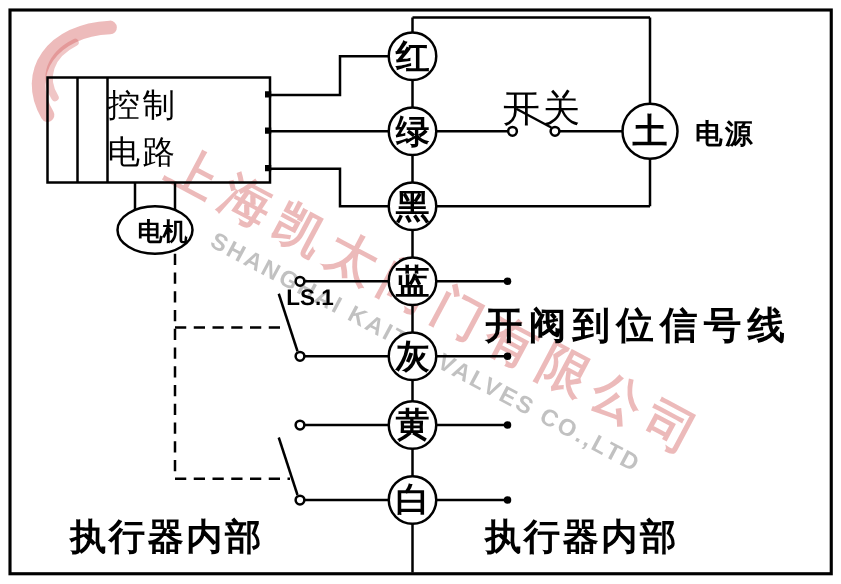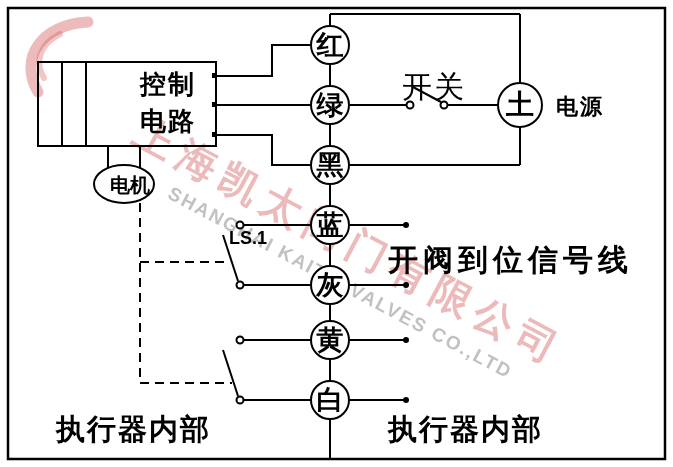--- a/index.html
+++ b/index.html
@@ -4,21 +4,21 @@
 <style>
   html,body{margin:0;padding:0;background:#ffffff;}
   .stage{
     position:relative;width:673px;height:467px;background:#ffffff;overflow:hidden;
     font-family:"Liberation Sans", sans-serif;color:#000;
   }
   .stage svg{position:absolute;left:0;top:0;}
   .lbl{position:absolute;color:#000;white-space:nowrap;}
   .circle-lbl{width:38px;height:38px;line-height:38px;text-align:center;
     font-size:27px;font-weight:bold;}
-  .box-lbl{width:110px;text-align:right;font-size:26px;font-weight:700;letter-spacing:2px;}
+  .box-lbl{width:110px;text-align:left;font-size:26px;font-weight:400;letter-spacing:2px;}
   .motor-lbl{width:72px;text-align:center;font-size:20px;font-weight:bold;}
   .power-sym{width:44px;height:44px;line-height:44px;text-align:center;
     font-size:28px;font-weight:bold;}
   .power-lbl{font-size:22px;font-weight:bold;letter-spacing:2px;}
   .switch-lbl{font-size:30px;letter-spacing:2px;font-family:Liberation Serif, serif;}
   .ls-lbl{font-size:18px;font-weight:bold;}
   .signal-lbl{font-size:30px;font-weight:bold;letter-spacing:5px;}
   .footer-lbl{font-size:29px;font-weight:bold;letter-spacing:2px;}
   .watermark{position:absolute;left:150px;top:105px;transform:rotate(28deg);
     transform-origin:0 0;pointer-events:none;}

